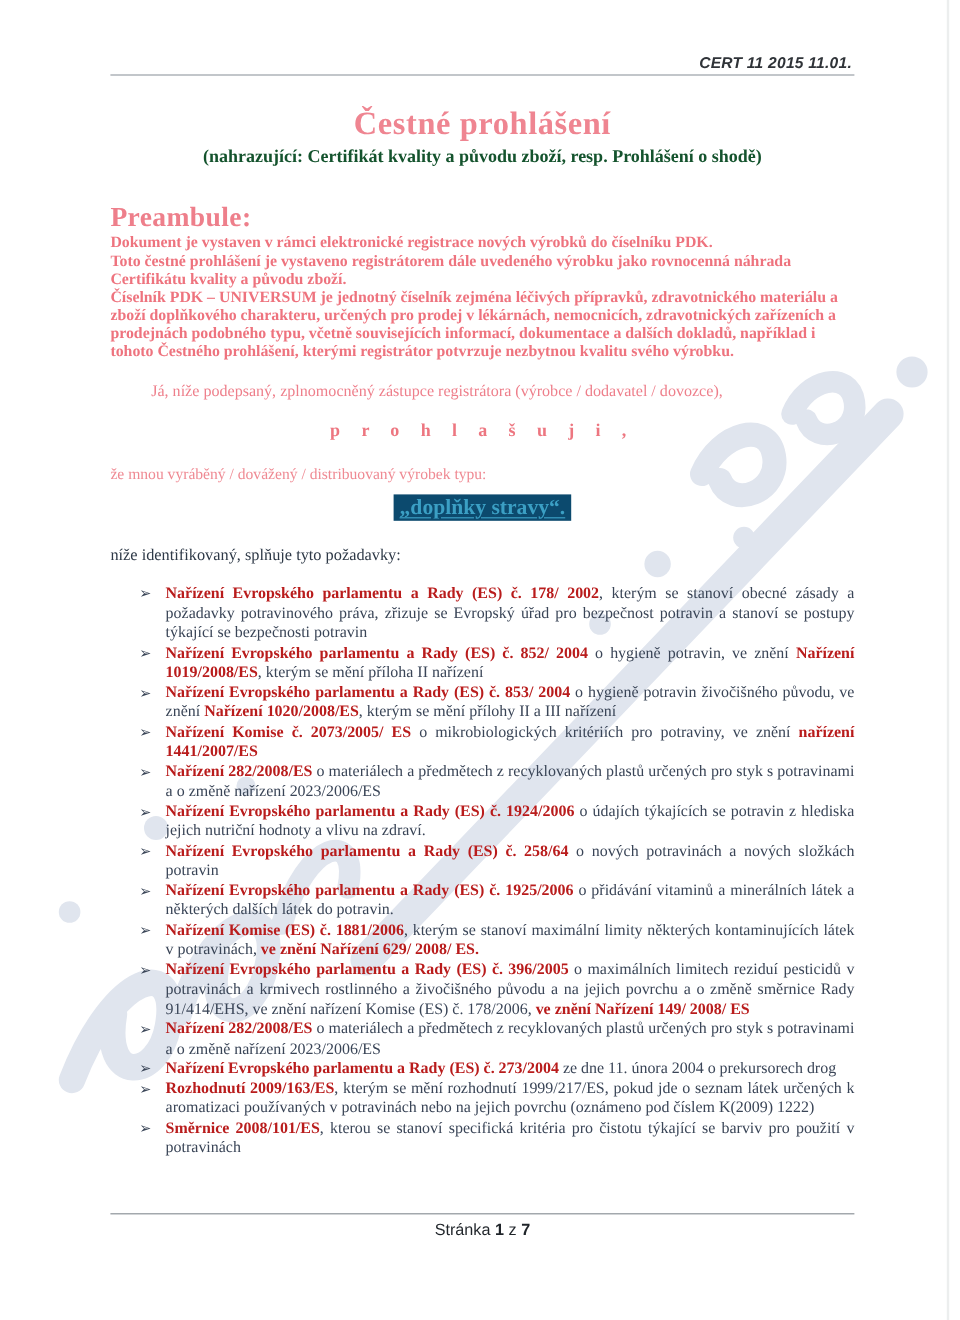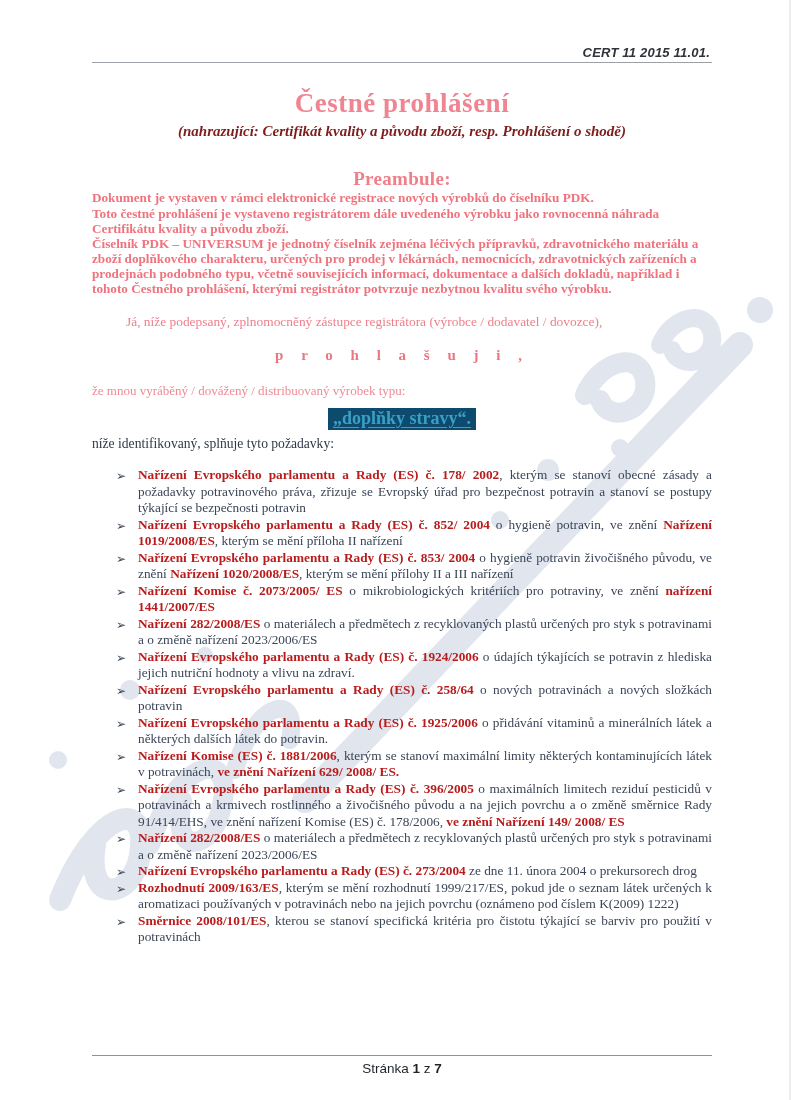--- a/index.html
+++ b/index.html
@@ -25,26 +25,26 @@
   }
   .hdr-rule{height:0;border-top:1.6px solid #9ba1a7;margin-top:2px;}
   
   .doc-title{
     margin:26px 0 0 0;text-align:center;
     font-size:27px;font-weight:700;color:#ef8591;letter-spacing:.5px;
     line-height:1.1;
   }
   .doc-subtitle{
     margin-top:4px;text-align:center;
-    font-size:15px;font-weight:700;color:#7f1d1d;font-style:italic;
+    font-size:15px;font-weight:700;color:#14532d;
   }
   
   .pre-heading{
     margin:28px 0 0 0;
-    font-size:19px;font-weight:700;color:#ee7f8b;letter-spacing:.3px;text-align:center;
+    font-size:23px;font-weight:700;color:#ee7f8b;letter-spacing:.3px;
   }
   .pre-par{
     margin:1px 0 0 0;
     font-size:13.2px;font-weight:700;color:#ee737e;
     line-height:1.13;
   }
   
   .decl-intro{
     margin:17px 0 0 0;text-indent:34px;
     font-size:13.4px;color:#ee7f8b;line-height:1.2;
@@ -62,21 +62,21 @@
     display:inline-block;
     background:#0c4a6e;
     color:#3b9fc4;
     font-size:18px;font-weight:700;
     padding:0 5px 1px 5px;
     text-decoration:underline;
     text-decoration-color:#3b9fc4;
     text-underline-offset:3px;
   }
   .decl-follow{
-    margin:6px 0 0 0;
+    margin:21px 0 0 0;
     font-size:13.6px;color:#2e3947;
   }
   
   .req-list{
     list-style:none;
     margin:15px 0 0 0;padding:0 0 0 24px;
   }
   .req-list li{display:flex;align-items:flex-start;}
   .req-list .marker{
     flex:0 0 auto;
@@ -87,21 +87,21 @@
   }
   .req-list .li-text{
     flex:1;
     text-align:justify;
     font-size:13.3px;color:#3a4557;
     line-height:16.5px;
   }
   .req-list .b{font-weight:700;color:#b91c1c;}
   
   .footer{
-    position:absolute;left:92px;right:88px;top:1055px;
+    position:absolute;left:92px;right:88px;top:1011px;
   }
   .ftr-rule{height:0;border-top:1.6px solid #8d9399;}
   .ftr-text{
     margin-top:5px;text-align:center;
     font-family:"Liberation Sans", sans-serif;
     font-size:13.5px;color:#1f2429;
   }
   .ftr-text .num{font-weight:700;}
 </style>
 </head>

